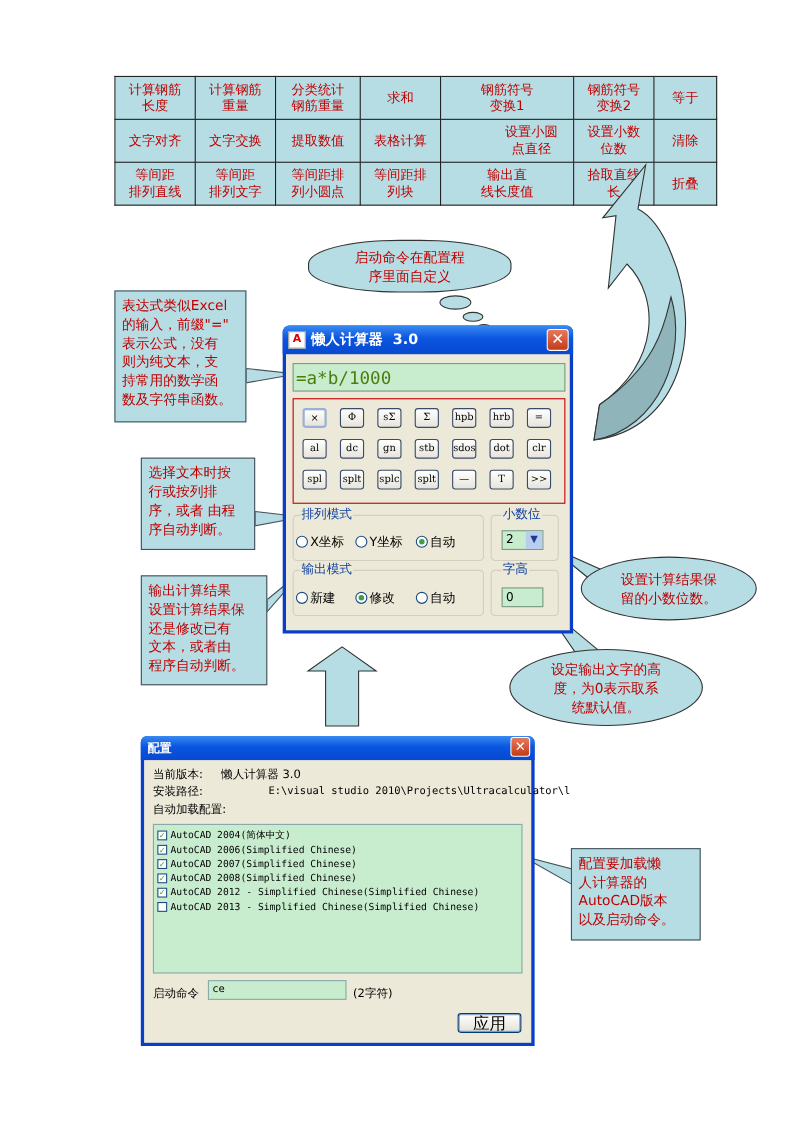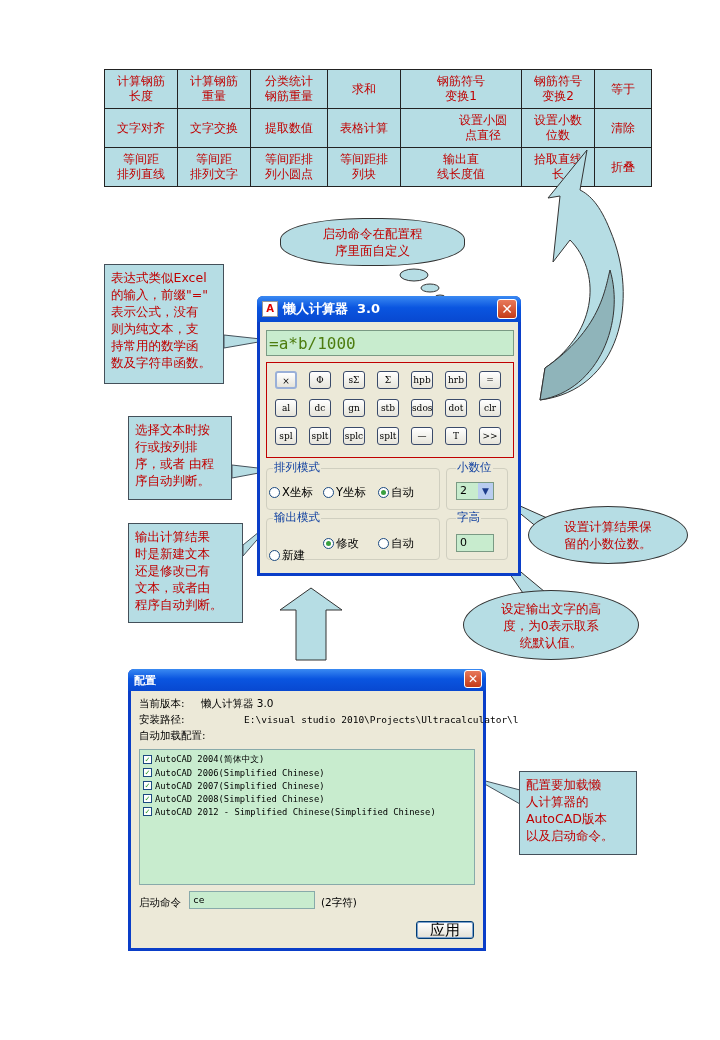--- a/index.html
+++ b/index.html
@@ -131,21 +131,21 @@
 的输入，前缀"="
 表示公式，没有
 则为纯文本，支
 持常用的数学函
 数及字符串函数。</div>
 <div class="callout" style="left:128px;top:416px;width:104px;height:84px;white-space:pre-line;">选择文本时按
 行或按列排
 序，或者 由程
 序自动判断。</div>
 <div class="callout" style="left:128px;top:523px;width:115px;height:100px;white-space:pre-line;">输出计算结果
-时是新建文本
+设置计算结果保
 还是修改已有
 文本，或者由
 程序自动判断。</div>
 
 <div class="ellipse" style="left:528px;top:506px;width:160px;height:58px;white-space:pre-line;">设置计算结果保
 留的小数位数。</div>
 <div class="ellipse" style="left:463px;top:590px;width:176px;height:70px;white-space:pre-line;">设定输出文字的高
 度，为0表示取系
 统默认值。</div>
 <div class="callout" style="left:519px;top:771px;width:118px;height:84px;white-space:pre-line;">配置要加载懒
@@ -205,21 +205,21 @@
     <div class="group" style="left:186px;top:146px;width:62px;height:42px;"></div>
     <span class="glabel" style="left:196px;top:138px;">小数位</span>
     <div class="abs" style="left:196px;top:160px;width:38px;height:18px;background:#c8ecce;border:1px solid #7a9a84;box-sizing:border-box;font-size:11px;line-height:16px;padding-left:3px;">
       <span>2</span>
       <span style="position:absolute;right:0;top:0;width:15px;height:16px;background:#b9cdf0;color:#1c3c8c;font-size:9px;text-align:center;line-height:16px;">▼</span>
     </div>
 
     <div class="group" style="left:6px;top:196px;width:174px;height:42px;"></div>
     <span class="glabel" style="left:13px;top:188px;">输出模式</span>
     <div id="output-radios">
-        <div class="radio" style="left: 9px; top: 214px; margin-top: 12px;">
+        <div class="radio" style="left: 9px; top: 214px;">
           <span class="rcircle"></span>
           <span>新建</span>
         </div>
         <div class="radio" style="left: 63px; top: 214px;">
           <span class="rcircle on"></span>
           <span>修改</span>
         </div>
         <div class="radio" style="left: 118px; top: 214px;">
           <span class="rcircle"></span>
           <span>自动</span>
@@ -257,19 +257,23 @@
           <span>AutoCAD 2007(Simplified Chinese)</span>
         </div>
         <div class="li">
           <span class="cb">✓</span>
           <span>AutoCAD 2008(Simplified Chinese)</span>
         </div>
         <div class="li">
           <span class="cb">✓</span>
           <span>AutoCAD 2012 - Simplified Chinese(Simplified Chinese)</span>
         </div>
+        <div class="li">
+          <span class="cb"></span>
+          <span>AutoCAD 2013 - Simplified Chinese(Simplified Chinese)</span>
+        </div>
       </div>
     <span class="cfg-label" style="left:8px;top:205px;font-family:Liberation Serif, serif;">启动命令</span>
     <div class="abs mono" style="left:58px;top:200px;width:126px;height:18px;background:#c8ecce;border:1px solid #8aa;box-sizing:border-box;line-height:16px;padding-left:3px;">ce</div>
     <span class="cfg-label" style="left:190px;top:205px;">(2字符)</span>
     <div class="okbtn" style="left:285px;top:230px;">应用</div>
   </div>
 </div>
 
 </body></html>

